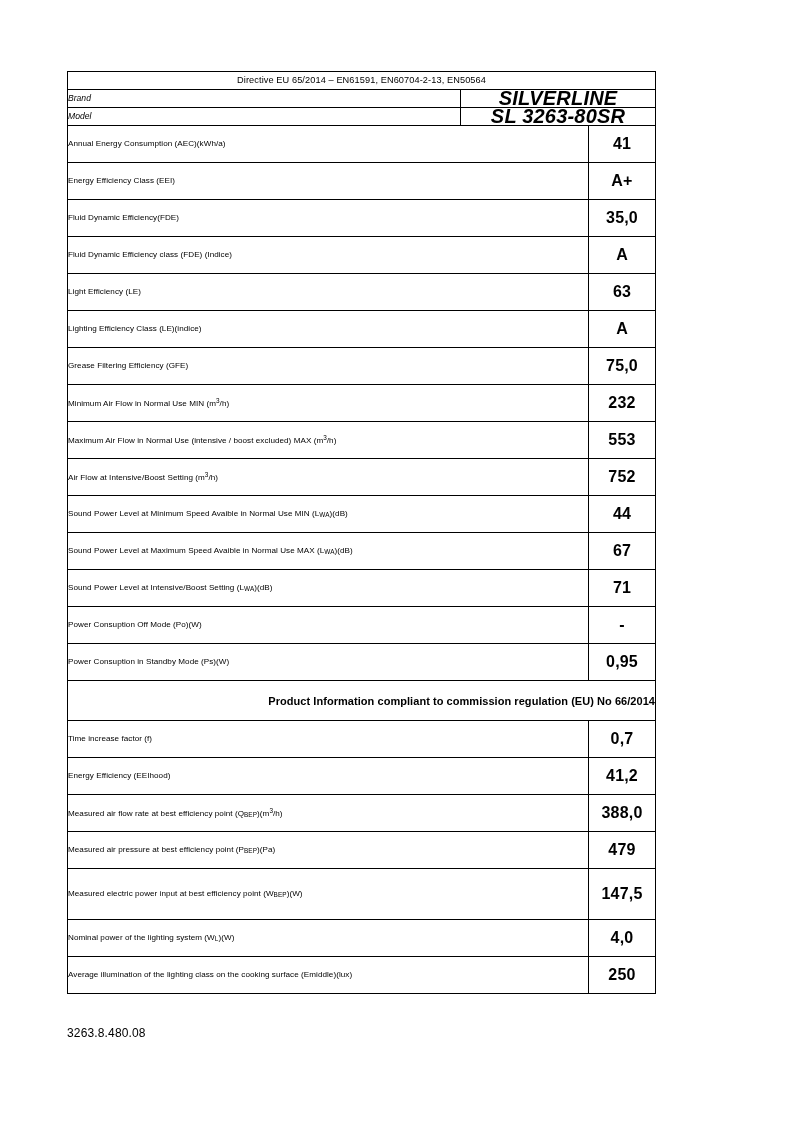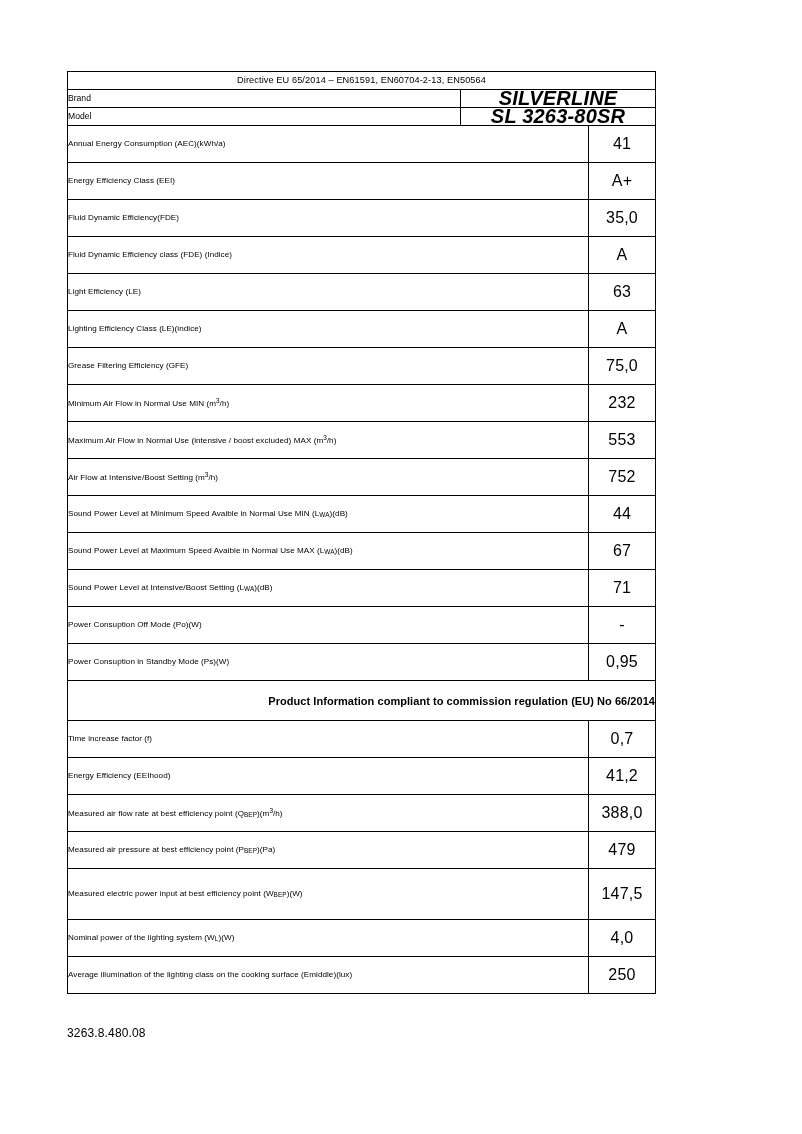--- a/index.html
+++ b/index.html
@@ -50,20 +50,21 @@
     line-height: 17px;
     letter-spacing: 0.1px;
   }
 
   
   .bm-label {
     font-size: 8.6px;
     padding-left: 4px;
     height: 17px;
     line-height: 17px;
+    font-style: italic;
   }
   .bm-value {
     text-align: center;
     font-weight: bold;
     font-style: italic;
     font-size: 20px;
     height: 17px;
     line-height: 17px;
     letter-spacing: 0.2px;
   }
@@ -71,21 +72,21 @@
   
   .label-cell {
     font-size: 8.1px;
     padding-left: 4px;
     padding-right: 6px;
     line-height: 1.25;
     letter-spacing: 0.05px;
   }
   .value-cell {
     text-align: center;
-    font-weight: normal;
+    font-weight: bold;
     font-size: 16px;
     letter-spacing: 0.2px;
   }
   .r-std { height: 36px; }
   .r-tall { height: 50px; }
 
   
   .section-cell {
     text-align: right;
     font-weight: bold;

